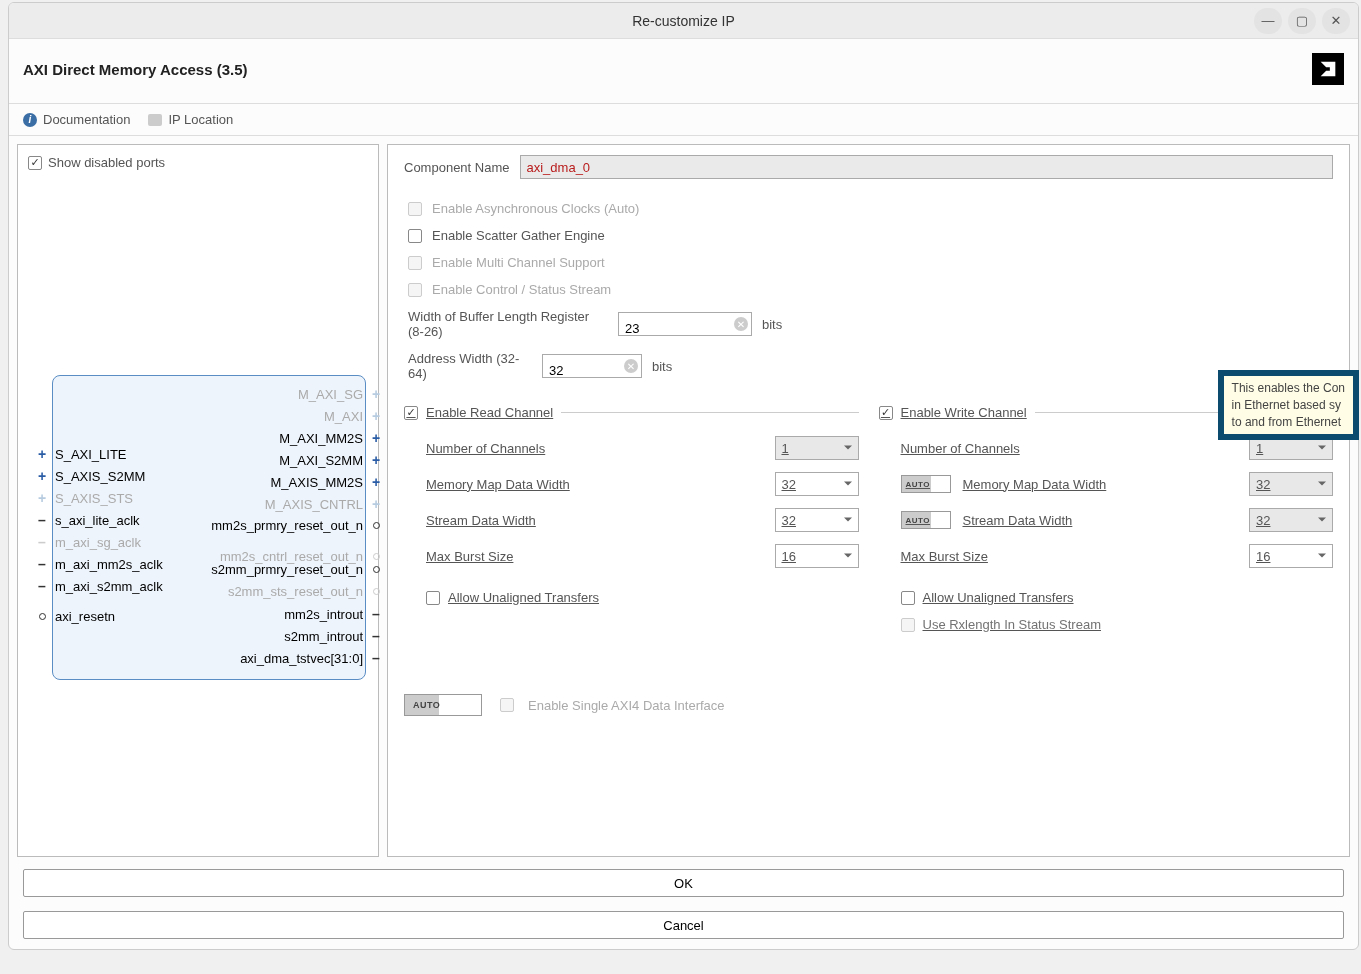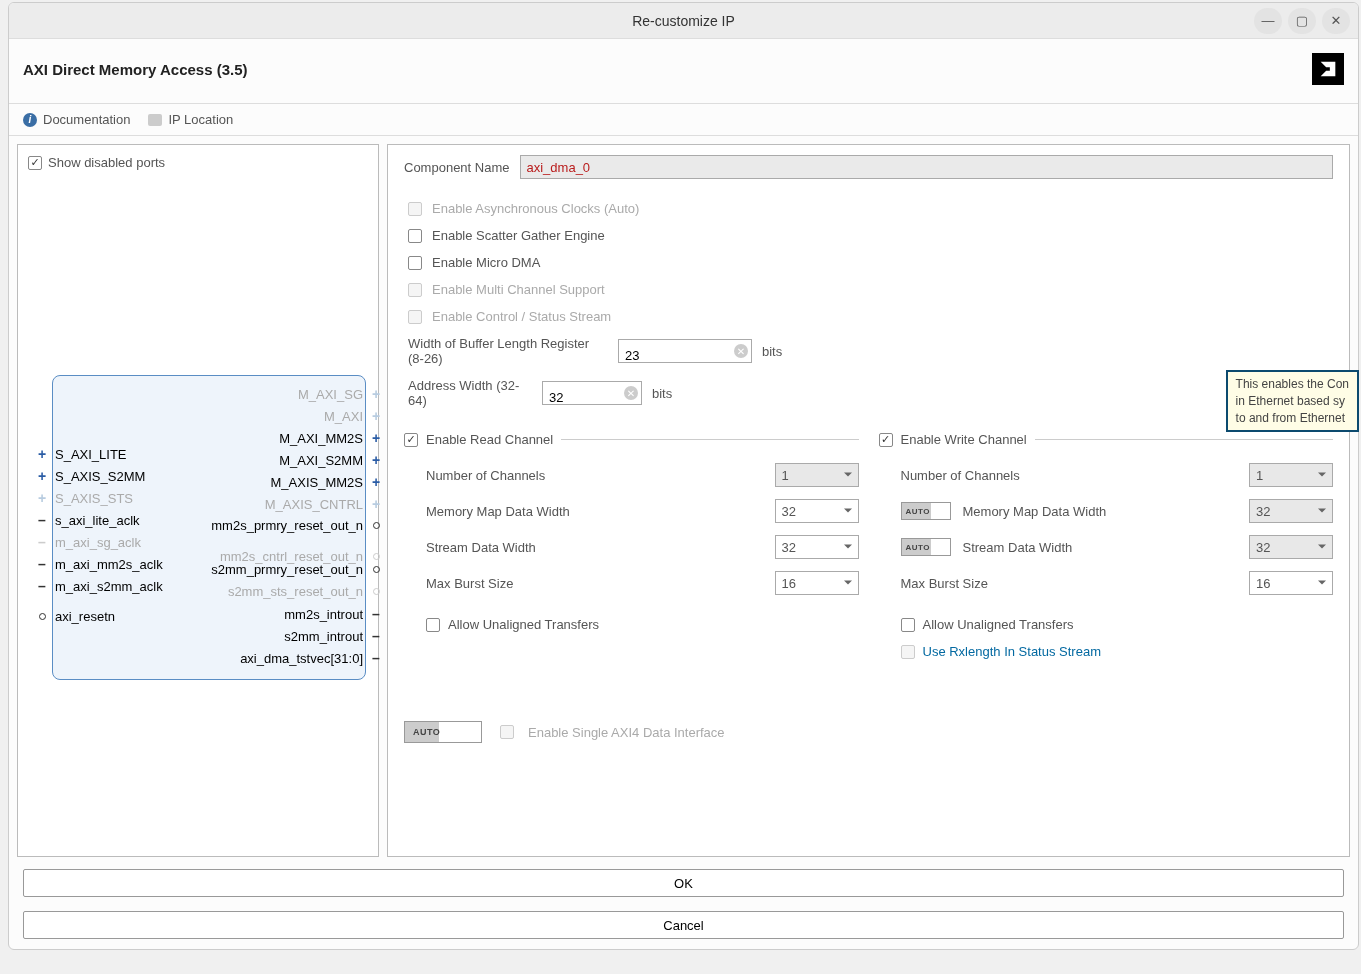--- a/index.html
+++ b/index.html
@@ -44,35 +44,35 @@
   .opts-block { padding-left: 4px; margin-top: 22px; }
   .opt-row { display: flex; align-items: center; gap: 10px; margin-bottom: 12px; }
   .opt-row.disabled { color: #aaa; }
   .field-row { display: flex; align-items: center; gap: 10px; margin-bottom: 12px; }
   .field-label { width: 200px; }
   .numinput-wrap { position: relative; display: inline-block; }
   .numinput { width: 134px; height: 24px; border: 1px solid #aaa; padding: 8px 22px 0 6px; font-size: 13px; }
   .numinput.short { width: 100px; }
   .clear-x { position: absolute; right: 4px; top: 50%; transform: translateY(-50%); width: 14px; height: 14px; border-radius: 50%; background: #ccc; color: #fff; font-size: 10px; display: flex; align-items: center; justify-content: center; cursor: pointer; }
   .unit { color: #555; }
-  .channels { display: flex; gap: 20px; margin-top: 24px; }
+  .channels { display: flex; gap: 20px; margin-top: 24px; text-decoration: underline; }
   .channel { flex: 1; }
   .channel-header { display: flex; align-items: center; gap: 8px; font-size: 13px; color: #555; margin-bottom: 16px; }
   .channel-header .chk.checked::after { color: #333; }
   .channel-header .line { flex: 1; height: 1px; background: #ccc; }
   .ch-row { display: flex; align-items: center; gap: 8px; margin-bottom: 12px; padding-left: 22px; }
   .ch-label { flex: 1; }
   .select { width: 84px; height: 24px; border: 1px solid #aaa; background: #e8e8e8; padding: 0 20px 0 6px; font-size: 13px; position: relative; display: flex; align-items: center; cursor: pointer; }
   .select.white { background: #fff; }
   .select::after { content: ""; position: absolute; right: 6px; top: 50%; transform: translateY(-30%); border: 4px solid transparent; border-top-color: #666; }
   .auto-badge { width: 50px; height: 18px; border: 1px solid #999; background: linear-gradient(to right, #ccc 0%, #ccc 60%, #fff 60%, #fff 100%); font-size: 8px; font-weight: bold; display: flex; align-items: center; padding-left: 4px; letter-spacing: 0.5px; margin-right: 4px; color: #444; }
   .auto-badge.solo { width: 78px; height: 22px; background: linear-gradient(to right, #ccc 0%, #ccc 45%, #fff 45%, #fff 100%); font-size: 9px; padding-left: 8px; }
   .footer { display: flex; justify-content: flex-end; gap: 14px; padding: 10px 14px; flex-direction: column; }
   .btn { min-width: 74px; height: 28px; border: 1px solid #999; background: #fff; font-size: 13px; cursor: pointer; border-radius: 2px; }
-  .tooltip { position: absolute; right: 2px; top: 370px; background: #fffde6; border: 2px solid #0c4a6e; padding: 4px 8px; font-size: 12px; color: #444; line-height: 1.4; white-space: nowrap; overflow: hidden; }
+  .tooltip { position: absolute; right: 2px; top: 370px; background: #fffde6; border: 6px solid #0c4a6e; padding: 4px 8px; font-size: 12px; color: #444; line-height: 1.4; white-space: nowrap; overflow: hidden; }
 </style>
 </head>
 <body>
 
 <div class="modal">
   <div class="titlebar">
     <span class="titlebar-title">Re-customize IP</span>
     <div class="titlebar-controls">
       <button class="tb-btn">—</button>
       <button class="tb-btn">▢</button>
@@ -248,24 +248,20 @@
 
       <div class="opts-block">
         <div class="opt-row disabled">
             <span class="chk disabled"></span>
             <span>Enable Asynchronous Clocks (Auto)</span>
           </div>
         <div class="opt-row">
             <span class="chk"></span>
             <span>Enable Scatter Gather Engine</span>
           </div>
-        <div class="opt-row">
-            <span class="chk"></span>
-            <span>Enable Micro DMA</span>
-          </div>
         <div class="opt-row disabled">
             <span class="chk disabled"></span>
             <span>Enable Multi Channel Support</span>
           </div>
         <div class="opt-row disabled">
             <span class="chk disabled"></span>
             <span>Enable Control / Status Stream</span>
           </div>
 
         <div class="field-row">
@@ -330,21 +326,21 @@
               <span class="select">32</span>
             </div>
           <div class="ch-row">
               <span class="ch-label">Max Burst Size</span>
               <span class="select white">16</span>
             </div>
           <div class="ch-row" style="margin-top:22px">
               <span class="chk"></span>
               <span>Allow Unaligned Transfers</span>
             </div>
-          <div class="ch-row disabled" style="color:#0369a1">
+          <div class="ch-row disabled" style="color:#737373">
               <span class="chk disabled"></span>
               <span>Use Rxlength In Status Stream</span>
             </div>
         </div>
       </div>
 
       <div style="margin-top:50px; display:flex; align-items:center; gap:14px;">
         <span class="auto-badge solo">AUTO</span>
         <span class="chk disabled"></span>
         <span style="color:#aaa">Enable Single AXI4 Data Interface</span>

